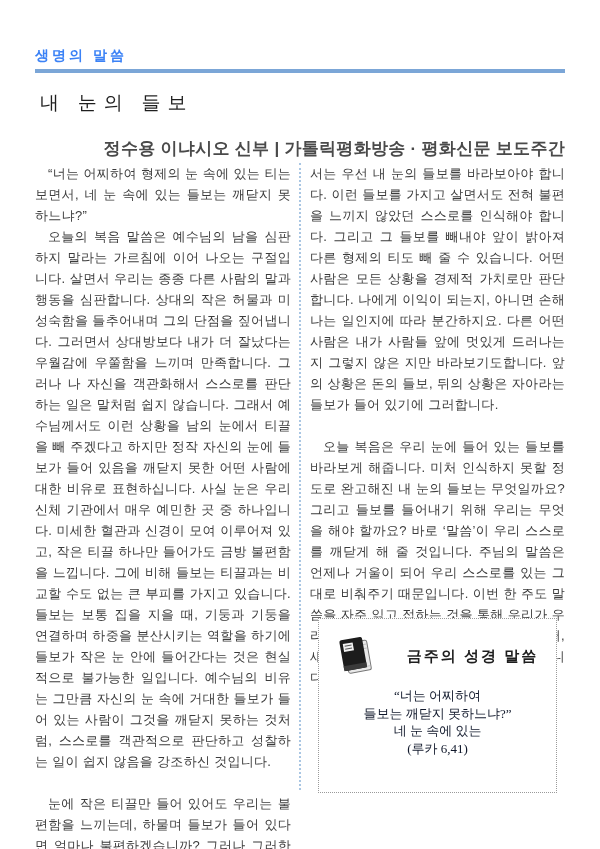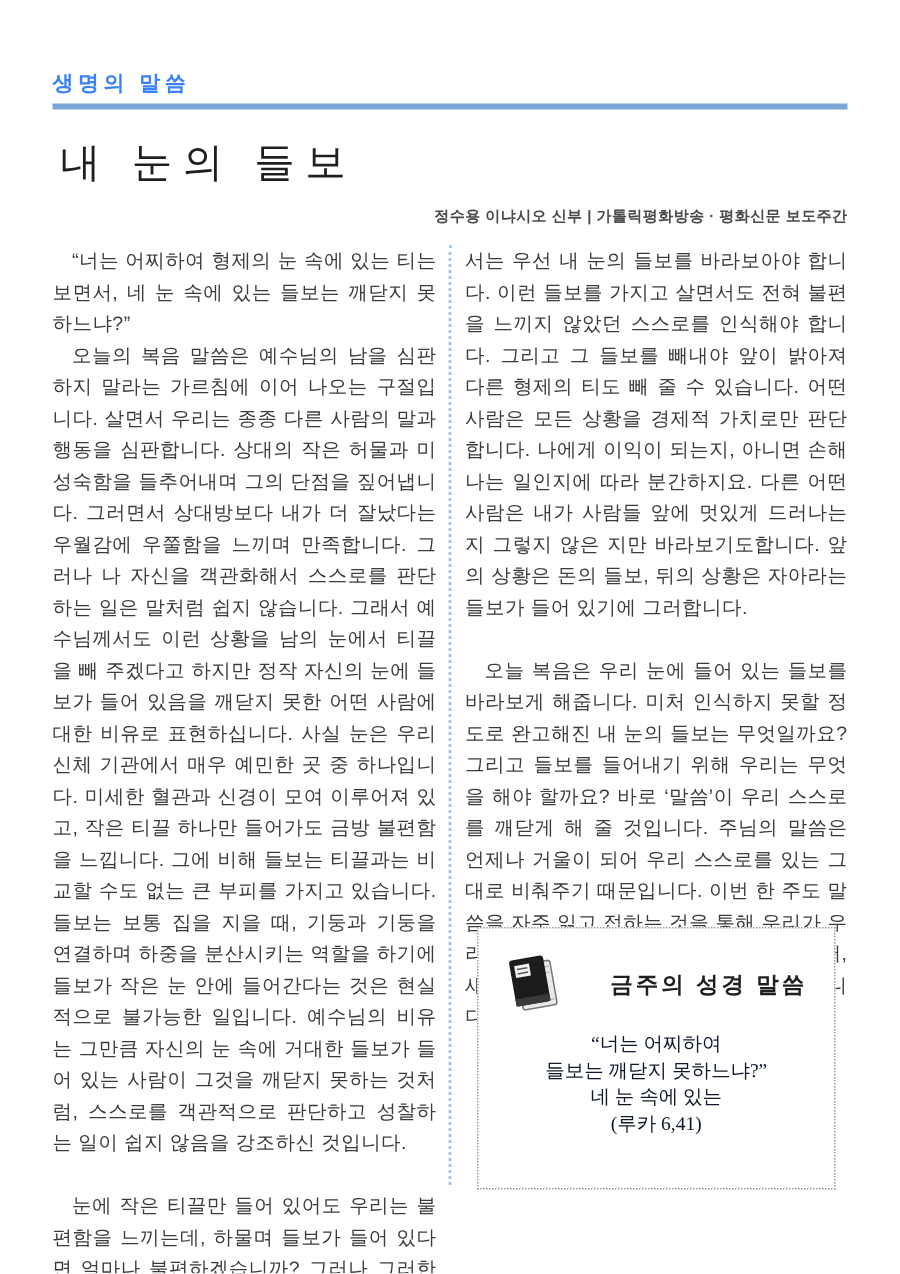--- a/index.html
+++ b/index.html
@@ -31,29 +31,29 @@
     top: 69px;
     width: 530px;
     height: 4px;
     background: #7ba6d7;
   }
   .article-title {
     position: absolute;
     left: 40px;
     top: 90px;
     font-family: "Liberation Serif", "DejaVu Serif", serif;
-    font-size: 27px;
+    font-size: 19px;
     letter-spacing: 7px;
     color: #1f1f1f;
   }
   .byline {
     position: absolute;
     right: 35px;
     top: 137px;
-    font-size: 10px;
+    font-size: 17px;
     font-weight: 600;
     letter-spacing: 0.3px;
     color: #4a4a4a;
   }
   .columns {
     position: absolute;
     left: 35px;
     top: 163px;
     width: 530px;
     display: flex;

